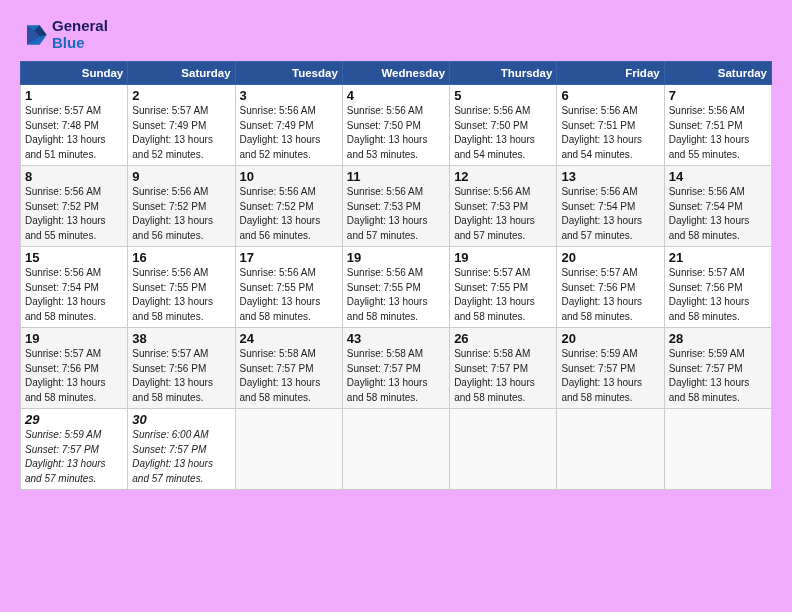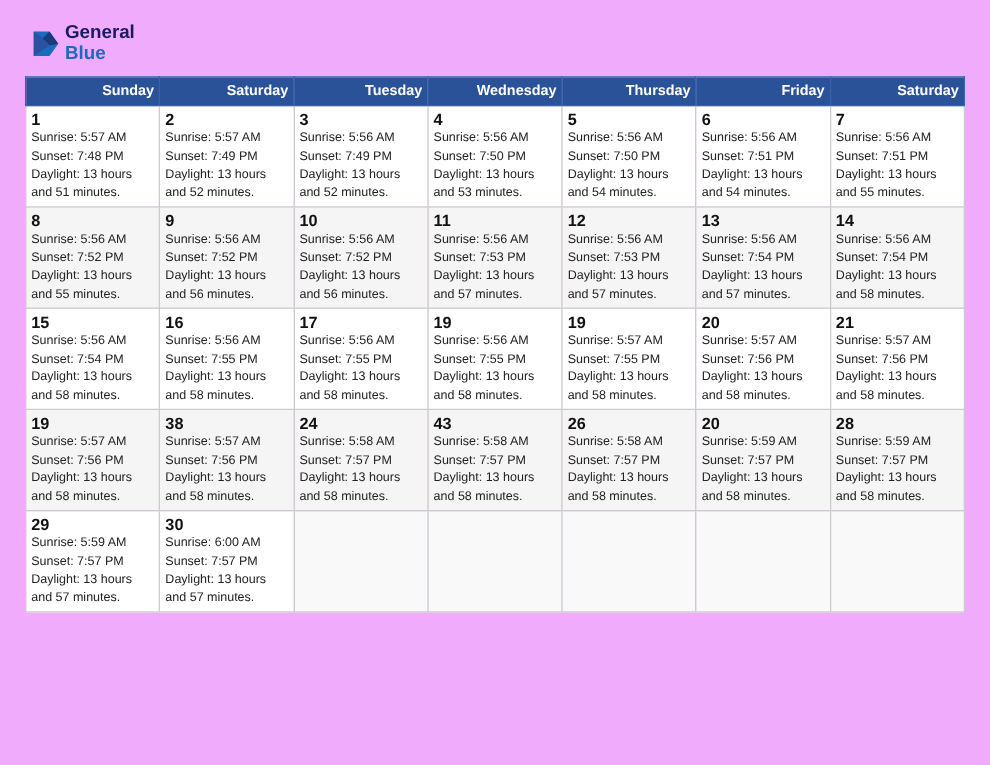--- a/index.html
+++ b/index.html
@@ -89,20 +89,21 @@
     .day-info {
       font-size: 10px;
       line-height: 1.45;
       color: #222;
     }
     td.empty {
       background: #f9f9f9;
     }
     tbody tr:last-child td {
       height: 68px;
+      font-style: italic;
     }
   </style>
 </head>
 <body>
 
 <div class="page">
   <div class="header">
     <div class="logo">
       <svg class="logo-icon" viewBox="0 0 40 40">
         <polygon points="28,6 38,20 28,34 10,34 10,6" fill="#1a6abf"></polygon>

